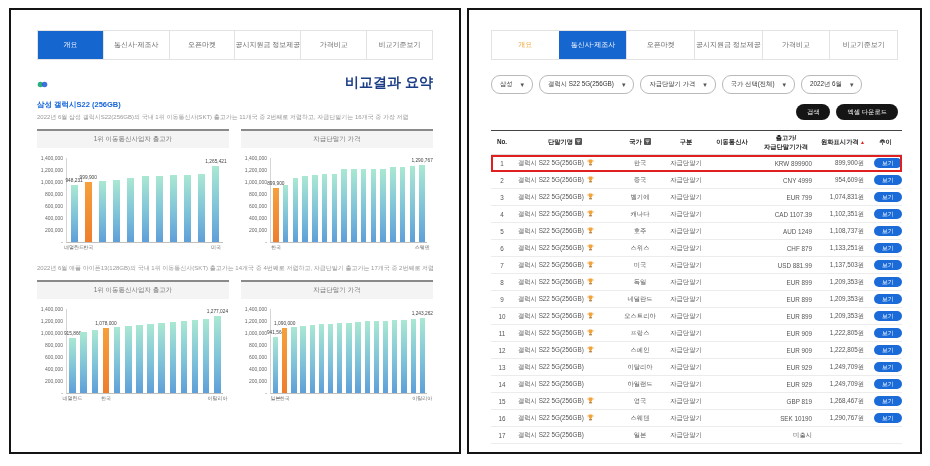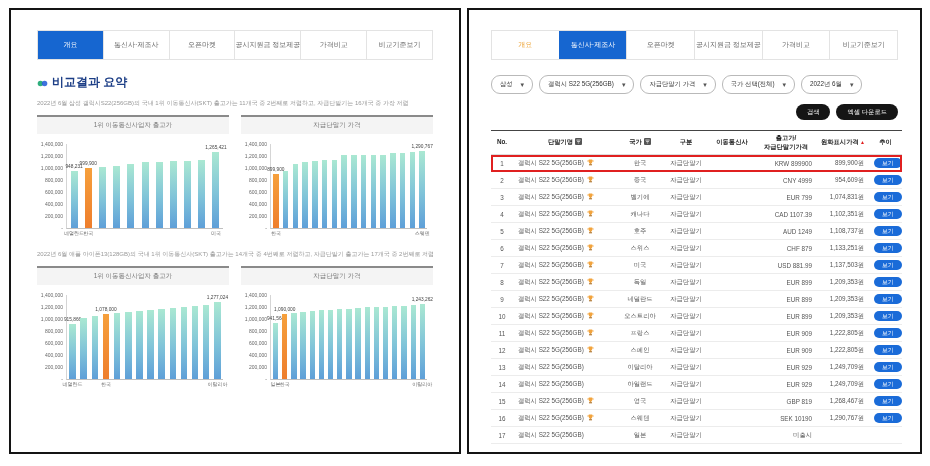--- a/index.html
+++ b/index.html
@@ -12,21 +12,21 @@
   
   .tabs{display:flex;height:30px;border:1px solid #e3e3e3;box-sizing:border-box;}
   .tab{flex:1;display:flex;align-items:center;justify-content:center;font-size:7px;color:#666;
        border-left:1px solid #e3e3e3;text-align:center;cursor:pointer;white-space:nowrap;overflow:hidden;}
   .tab:first-child{border-left:none;}
   .tab.active{background:#1666d0;color:#fff;border-color:#1666d0;}
   .tab.link{color:#eca02f;}
 
   
   .summary-heading{margin:14px 0 6px;display:flex;align-items:center;gap:4px;
-                   font-size:12px;font-weight:bold;color:#1c3e86;}
+                   font-size:14px;font-weight:bold;color:#1c3e86;justify-content:space-between;}
   .section{margin-top:8px;}
   .section-title{font-size:7.5px;font-weight:bold;color:#1565d8;}
   .section-desc{font-size:6px;color:#999;margin:3px 0 7px;white-space:nowrap;overflow:hidden;}
   .charts-row{display:flex;gap:12px;}
   .chart-card{flex:1;border-top:2px solid #8a8a8a;min-width:0;}
   .chart-title{background:#f4f4f4;text-align:center;font-size:6.5px;color:#777;padding:4px 0;}
   .chart-body{display:flex;padding:10px 6px 13px 2px;}
   .y-axis{position:relative;width:27px;height:84px;font-size:5px;color:#666;flex:none;}
   .y-tick{position:absolute;right:3px;transform:translateY(-50%);white-space:nowrap;}
   .plot{position:relative;flex:1;height:84px;display:flex;align-items:flex-end;
@@ -76,20 +76,21 @@
 
   <div class="summary-heading">
     <span><svg width="11" height="7" viewBox="0 0 16 10">
           <circle cx="5" cy="5" r="4" fill="#2fae7d"></circle>
           <circle cx="11" cy="5" r="4" fill="#2a62d9" fill-opacity="0.9"></circle>
         </svg></span>
     <span>비교결과 요약</span>
   </div>
 
   <div class="section">
+    <div class="section-title">삼성 갤럭시S22 (256GB)</div>
     <div class="section-desc">2022년 6월 삼성 갤럭시S22(256GB)의 국내 1위 이동통신사(SKT) 출고가는 11개국 중 2번째로 저렴하고, 자급단말기는 16개국 중 가장 저렴</div>
     <div class="charts-row">
       <div class="chart-card">
         <div class="chart-title">1위 이동통신사업자 출고가</div>
         <div class="chart-body">
             <div class="y-axis">
               <span class="y-tick" style="top: 0%;">1,400,000</span>
               <span class="y-tick" style="top: 14.2857%;">1,200,000</span>
               <span class="y-tick" style="top: 28.5714%;">1,000,000</span>
               <span class="y-tick" style="top: 42.8571%;">800,000</span>

